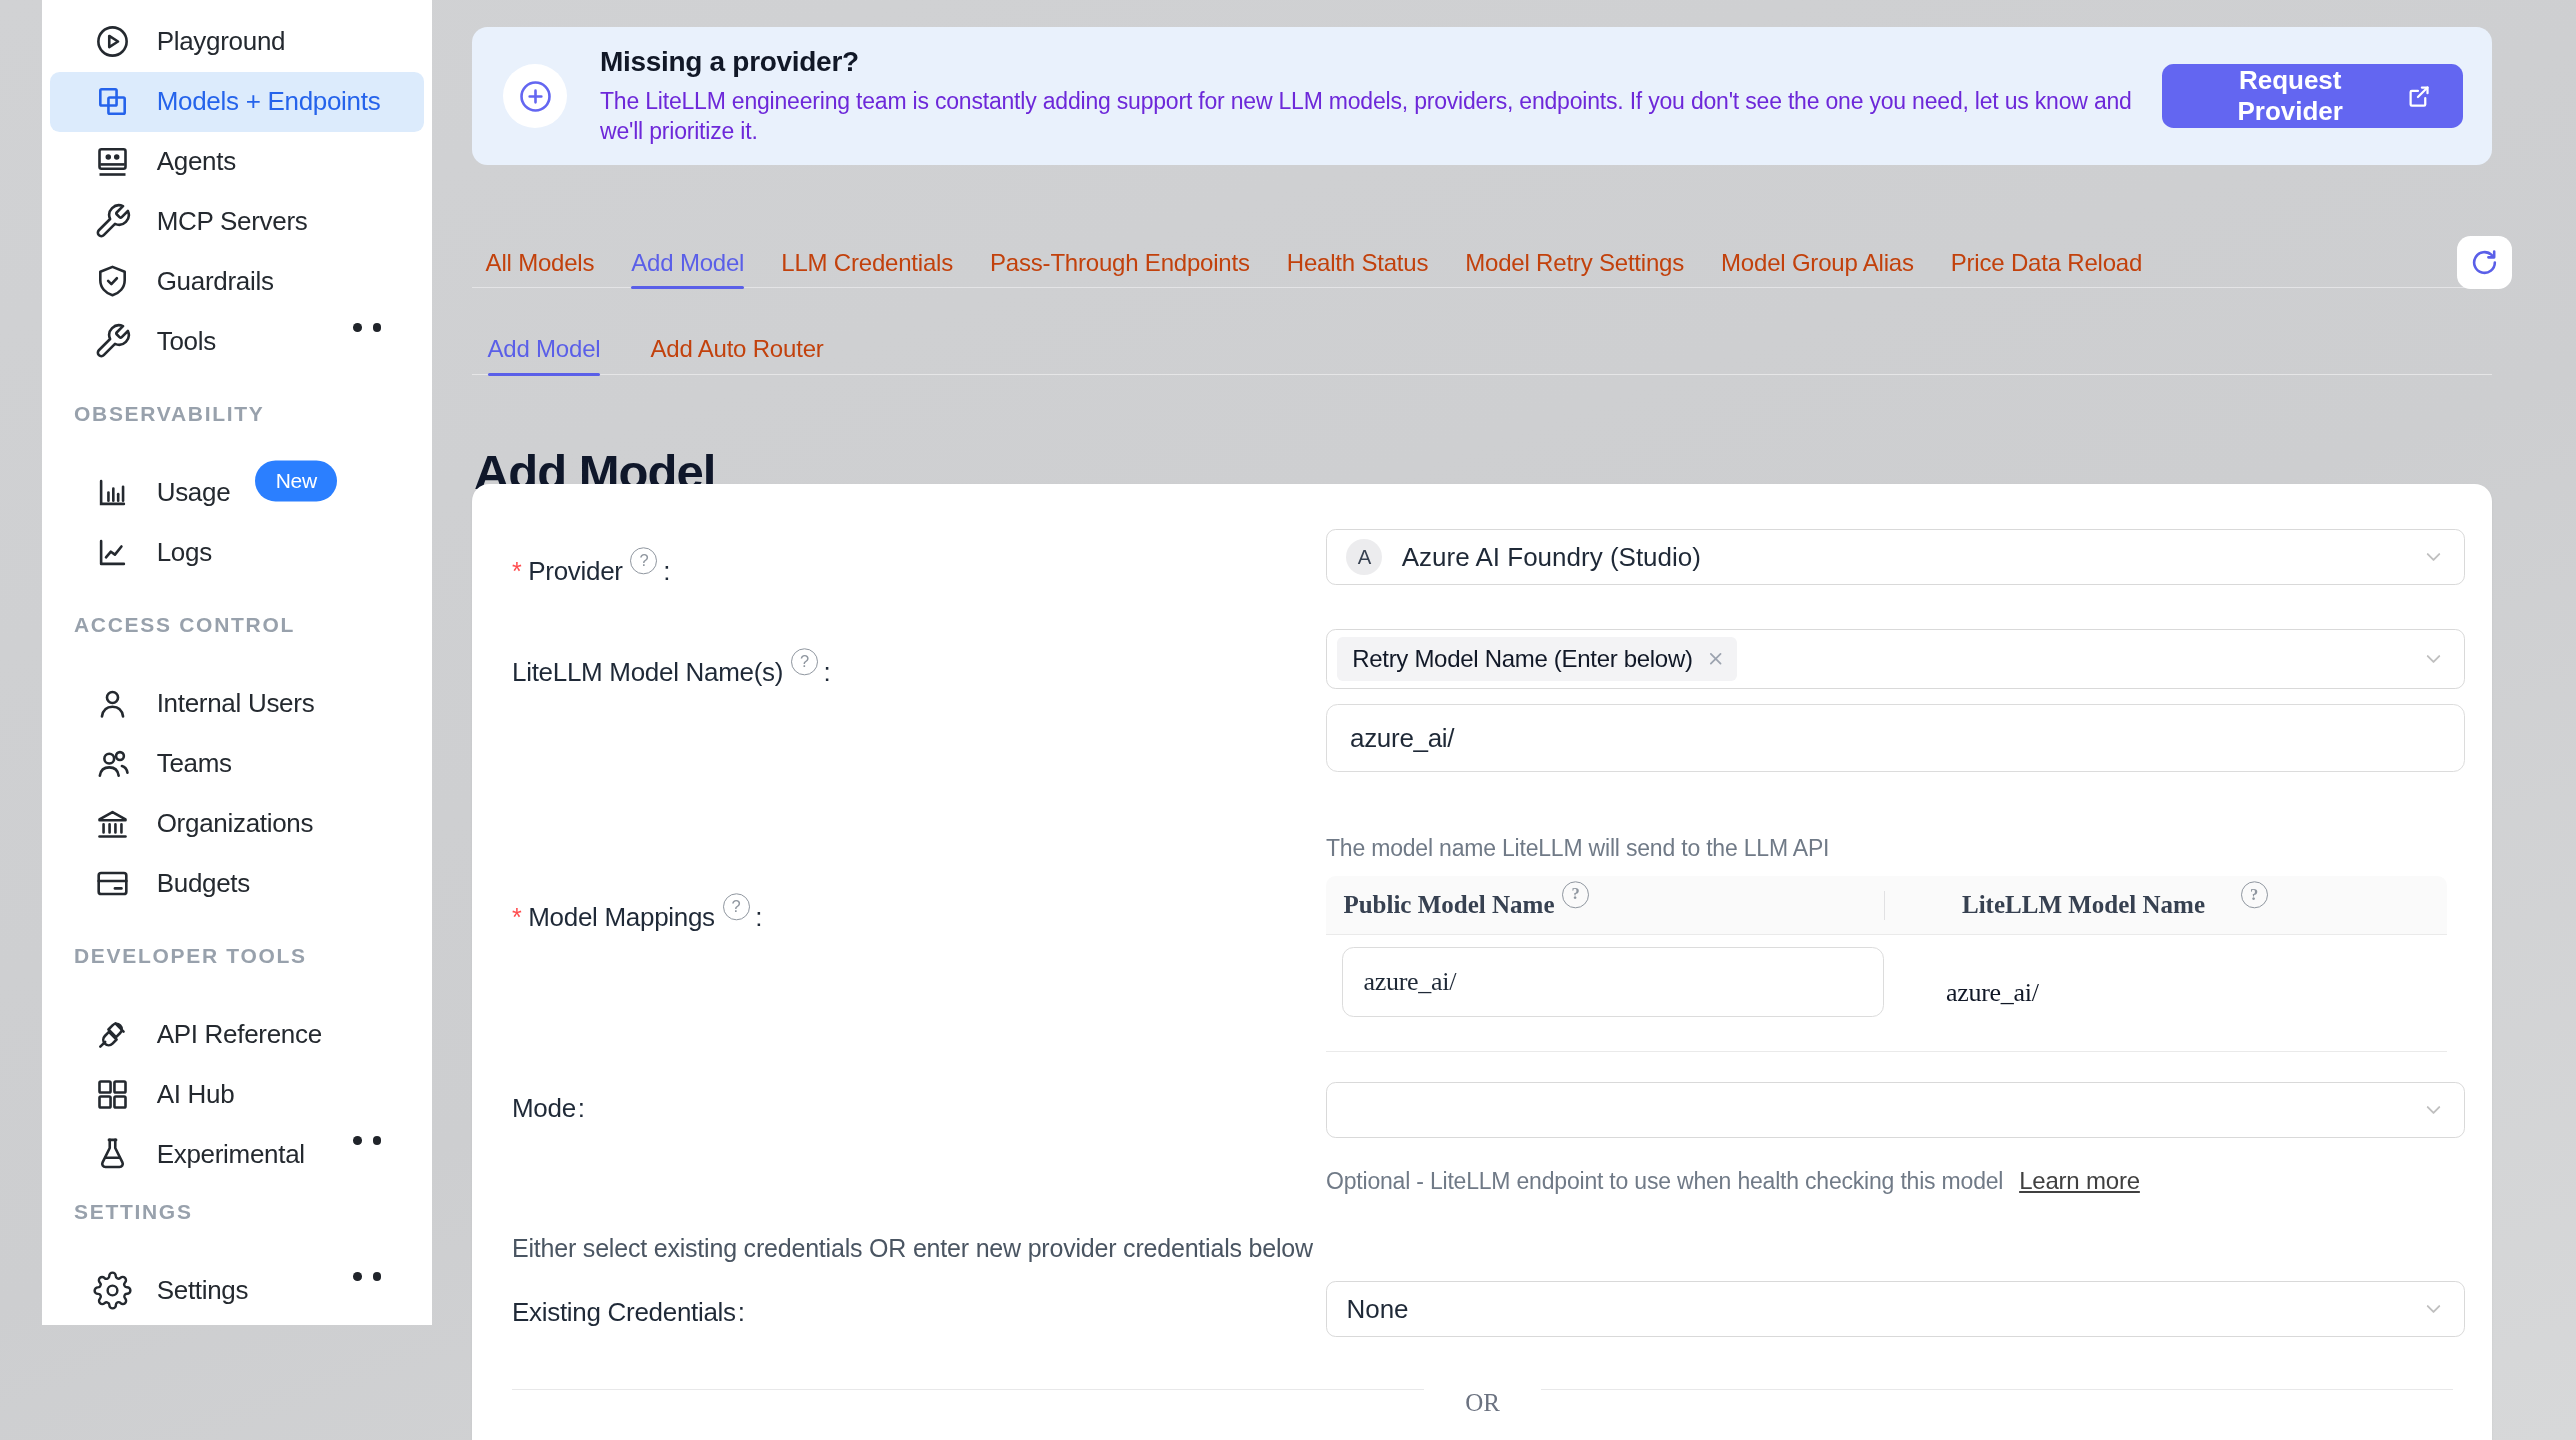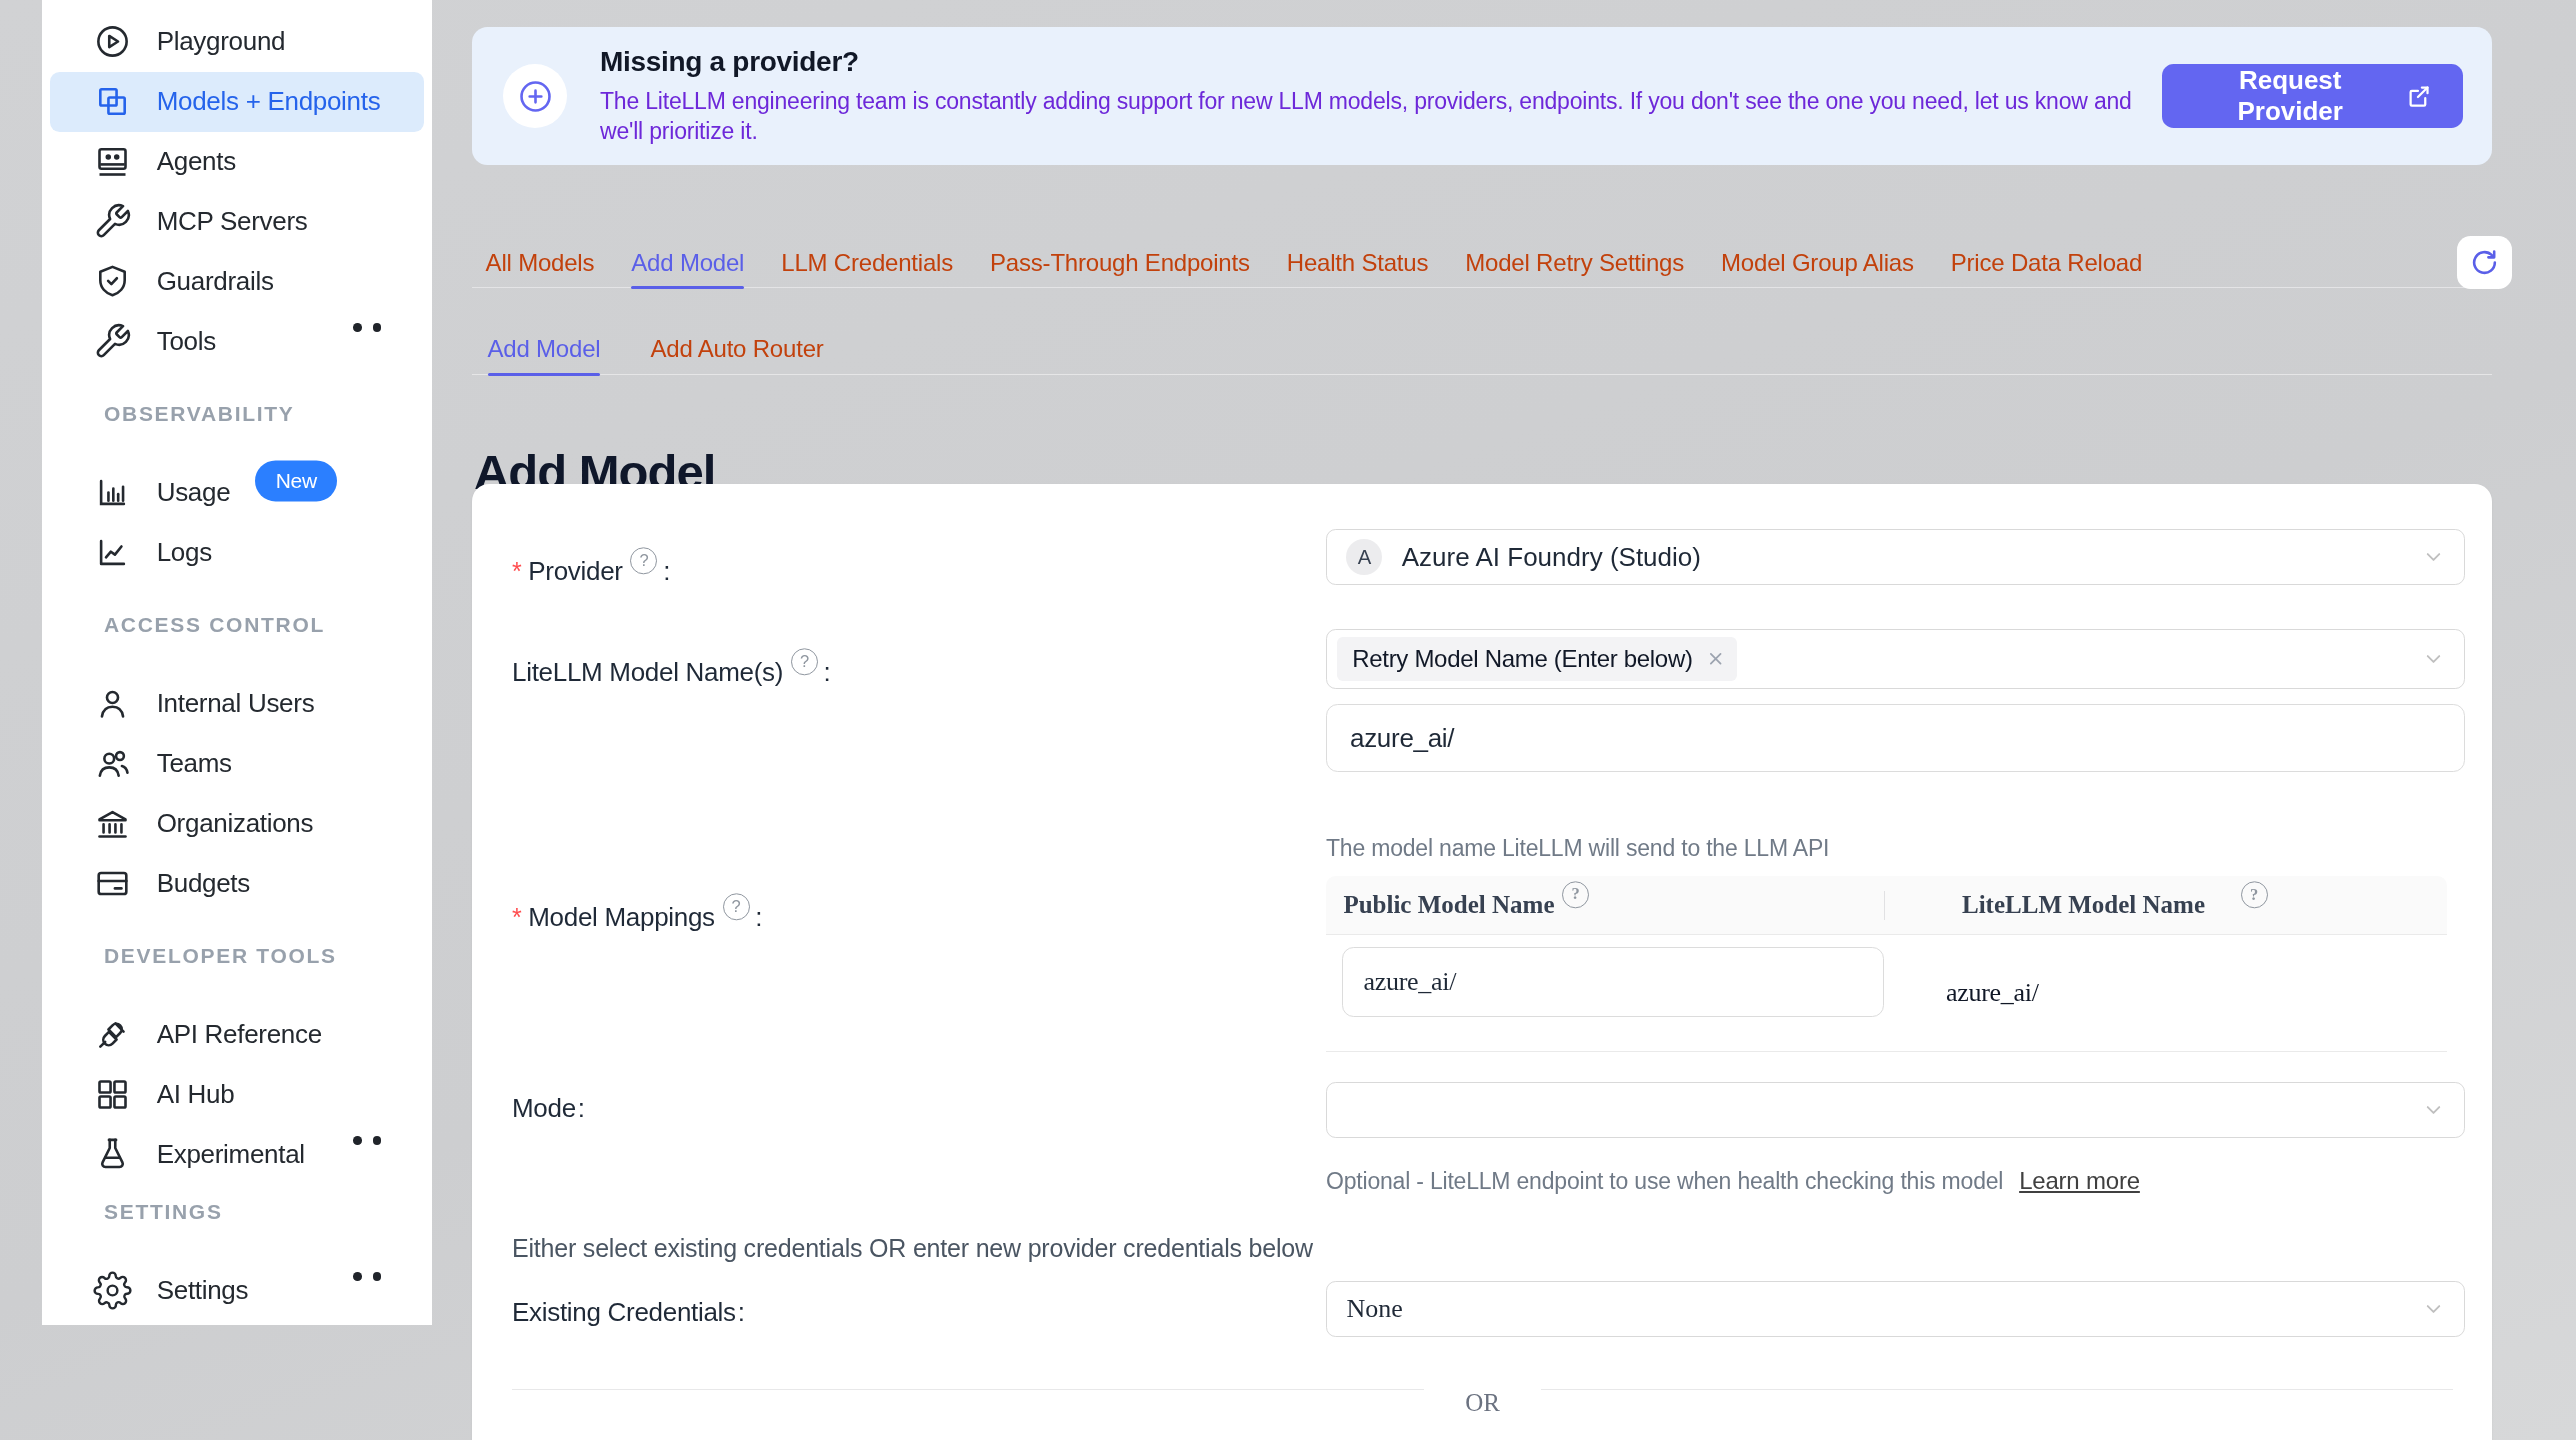--- a/index.html
+++ b/index.html
@@ -15,21 +15,21 @@
   .nav{padding-top:11.6px;}
   .nav-item{height:60px;display:flex;align-items:center;margin:0 7.7px;padding:0 17.4px 0 43px;
     border-radius:9.7px;font-size:26px;letter-spacing:-0.3px;color:#24292f;position:relative;cursor:pointer;}
   .nav-item.active{background:#dcebfc;color:#2563eb;font-weight:500;}
   .nav-icon{width:39px;height:39px;margin-right:25px;flex:none;color:inherit;}
   .nav-badge{background:#2b7fff;color:#fff;font-size:21px;line-height:1;padding:9.7px 20.3px;
     border-radius:967px;margin-left:25px;transform:translateY(-11.6px);font-weight:500;}
   .nav-dots{position:absolute;right:43px;top:11.6px;display:flex;gap:10.7px;}
   .nav-dots i{width:8.7px;height:8.7px;border-radius:50%;background:#20242a;}
   .nav-header{font-size:21px;letter-spacing:1.7px;color:#98a1ac;font-weight:700;
-    padding-left:62px;height:39px;display:flex;align-items:center;margin-top:23px;margin-bottom:29px;}
+    padding-left:32px;height:39px;display:flex;align-items:center;margin-top:23px;margin-bottom:29px;}
   .nav-header.tight{margin-top:7.7px;}
   
   #main{position:absolute;left:472px;top:0;width:2104px;height:1440px;}
   .banner{position:absolute;left:0;top:27px;width:2020px;height:138px;background:#e9f1fc;
     border-radius:15.5px;display:flex;align-items:center;padding:0 29px 0 31px;box-sizing:border-box;}
   .banner-icon{width:64px;height:64px;border-radius:50%;background:#fff;display:flex;
     align-items:center;justify-content:center;color:#6366f1;flex:none;}
   .banner-text{margin-left:33px;max-width:1608px;}
   .banner-title{font-size:28px;font-weight:700;color:#111827;margin-bottom:8.7px;letter-spacing:-0.3px;}
   .banner-body{font-size:23px;color:#6d28d9;line-height:30px;letter-spacing:-0.2px;}
@@ -427,21 +427,21 @@
       <span>Optional - LiteLLM endpoint to use when health checking this model</span>
       <span class="link" style="margin-left:9.7px;">Learn more</span>
     </div>
 
     <div class="note" style="top:750px;">Either select existing credentials OR enter new provider credentials below</div>
 
     <div class="row-label" style="top:813px;">
       <span>Existing Credentials</span>
       <span class="colon" style="margin-left:1.9px;">:</span>
     </div>
-    <div class="sel" style="top:797px;height:56px;font-family:Liberation Serif, serif;">
+    <div class="sel" style="top:797px;height:56px;">
       <span>None</span>
       <span class="chev">
         <svg width="23" height="23" viewBox="0 0 24 24" fill="none" stroke="#bfbfbf" stroke-width="2" stroke-linecap="round" stroke-linejoin="round">
             <polyline points="6 9 12 15 18 9"></polyline>
           </svg>
       </span>
     </div>
 
     <div class="or-divider">
       <span class="ln"></span>

